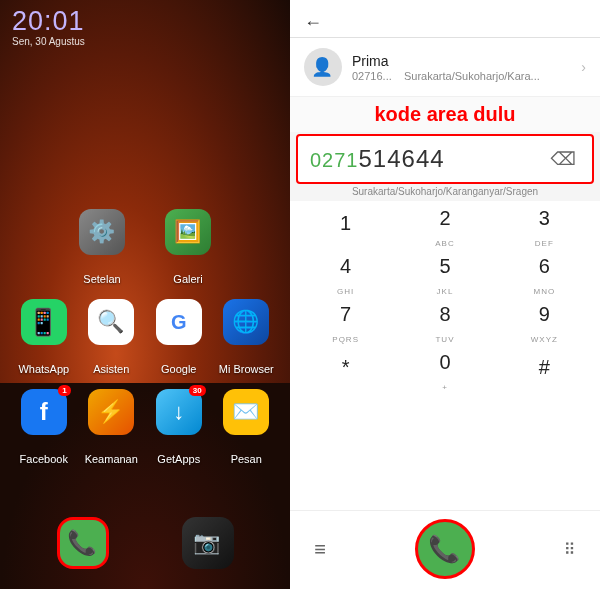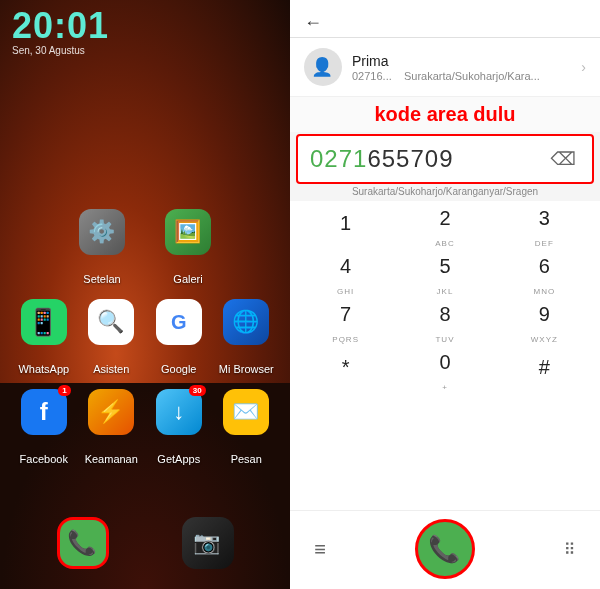--- a/index.html
+++ b/index.html
@@ -43,23 +43,23 @@
       align-items: flex-start;
       color: white;
       z-index: 10;
     }
 
     .time-block {
       line-height: 1;
     }
 
     .time-display {
-      font-size: 36px;
-      font-weight: 700;
-      color: #5eead4;
+      font-size: 27px;
+      font-weight: 400;
+      color: #c4b5fd;
       letter-spacing: 1px;
     }
 
     .date-display {
       font-size: 10px;
       color: rgba(255,255,255,0.85);
       margin-top: 2px;
     }
 
     .weather-block {
@@ -308,21 +308,21 @@
 
     .input-number {
       flex: 1;
       font-size: 24px;
       font-weight: 400;
       letter-spacing: 1px;
     }
 
     .input-area-code {
       color: #4CAF50;
-      font-size: 24px;
+      font-size: 20px;
       font-weight: 400;
       text-align: right;
     }
 
     .input-rest {
       color: #333;
       font-size: 24px;
       font-weight: 400;
     }
 
@@ -516,21 +516,21 @@
         <span>Surakarta/Sukoharjo/Kara...</span>
       </div>
     </div>
     <span class="chevron-right">›</span>
   </div>
 
   <div class="annotation-text">kode area dulu</div>
 
   <div class="input-display">
     <div class="input-number">
-      <span class="input-area-code">0271</span><span class="input-rest">655709</span>
+      <span class="input-area-code">0271</span><span class="input-rest">514644</span>
     </div>
     <span class="delete-btn">⌫</span>
   </div>
   <div class="input-location">Surakarta/Sukoharjo/Karanganyar/Sragen</div>
 
   <div class="keypad">
 
     <div class="keypad-row">
       <div class="key-btn">
         <span class="key-main">1</span>

